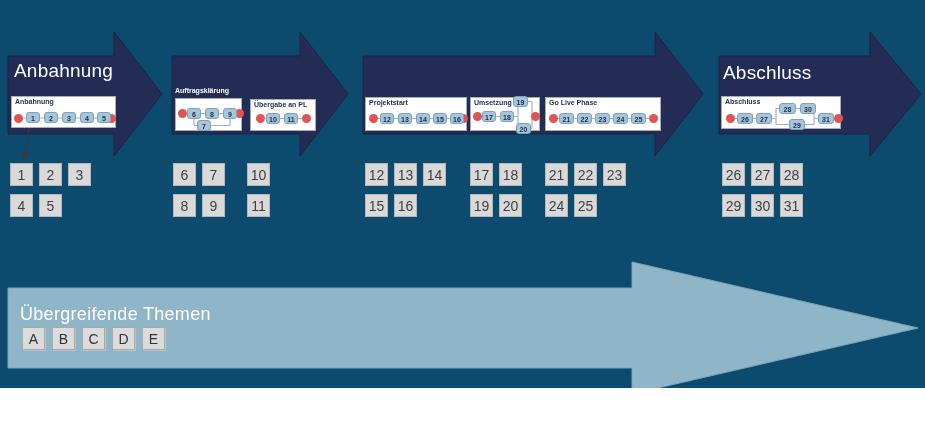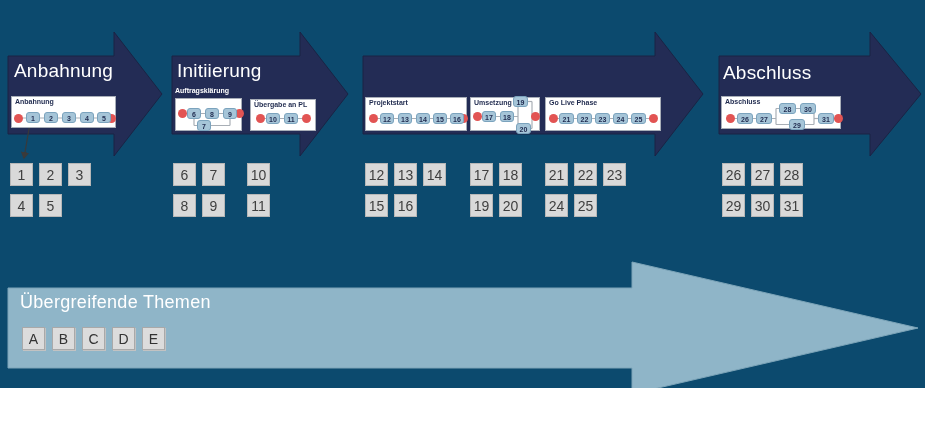--- a/index.html
+++ b/index.html
@@ -33,24 +33,23 @@
     </defs>
     <polygon points="8,56 114,56 114,32 162,94 114,156 114,134 8,134" fill="#232C55" stroke="#1A2344" stroke-width="1"></polygon>
     <polygon points="172,56 300,56 300,32 348,94 300,156 300,134 172,134" fill="#232C55" stroke="#1A2344" stroke-width="1"></polygon>
     <polygon points="363,56 655,56 655,32 703,94 655,156 655,134 363,134" fill="#232C55" stroke="#1A2344" stroke-width="1"></polygon>
     <polygon points="719,56 870,56 870,32 921,94 870,156 870,134 719,134" fill="#232C55" stroke="#1A2344" stroke-width="1"></polygon>
     <polygon points="8,288 632,288 632,262 918,328 632,394 632,368 8,368" fill="#8FB5C8" stroke="#7CA4B8" stroke-width="1"></polygon>
     <line x1="30" y1="123" x2="24" y2="158" stroke="#3a3a3a" stroke-width="1.2" marker-end="url(#arrowhead)"></line>
   </svg>
 
   <div class="phase-title" style="left:14px;top:60px">Anbahnung</div>
-  <div class="phase-title" style="left:177px;top:60px">Initiierung</div>
   <div class="phase-title" style="left:723px;top:62px">Abschluss</div>
 
-  <div class="footer-title" style="left:20px;top:292px">Übergreifende Themen</div>
+  <div class="footer-title" style="left:20px;top:304px">Übergreifende Themen</div>
 
   <div id="generated">
       <div class="strip" style="left: 11px; top: 96px; width: 105px; height: 32px;">
         <svg class="strip-lines" width="105" height="32">
           <line x1="6" y1="21" x2="99" y2="21" stroke="#a9afb6" stroke-width="1.2"></line>
         </svg>
         <div class="strip-label">Anbahnung</div>
         <div class="dot" style="left: 1.5px; top: 16.5px;"></div>
         <div class="dot" style="left: 94.5px; top: 16.5px;"></div>
         <div class="chip" style="left: 14px; top: 15px; width: 14px;">1</div>

